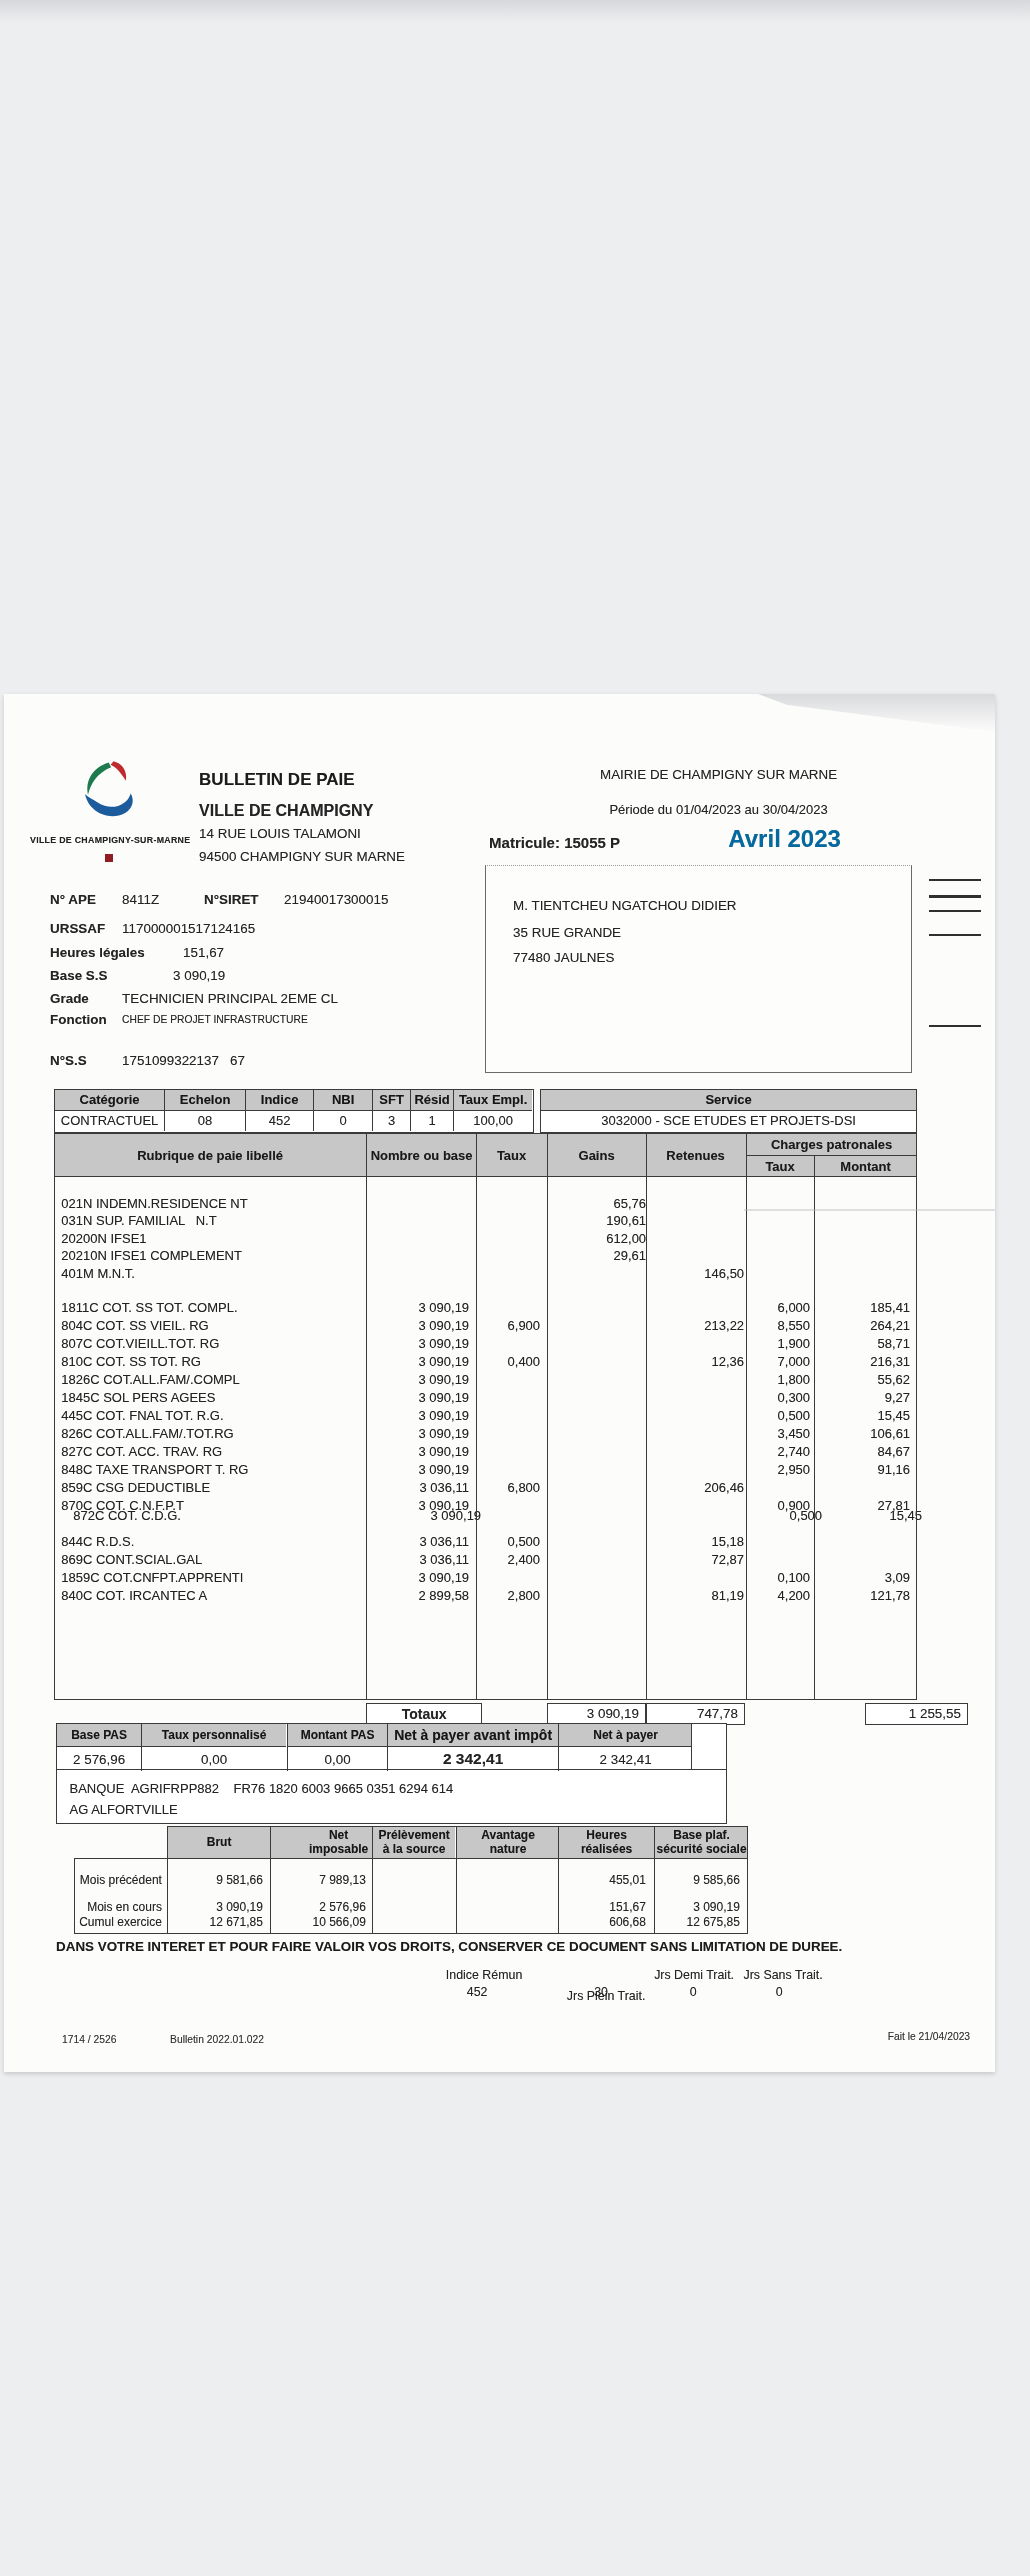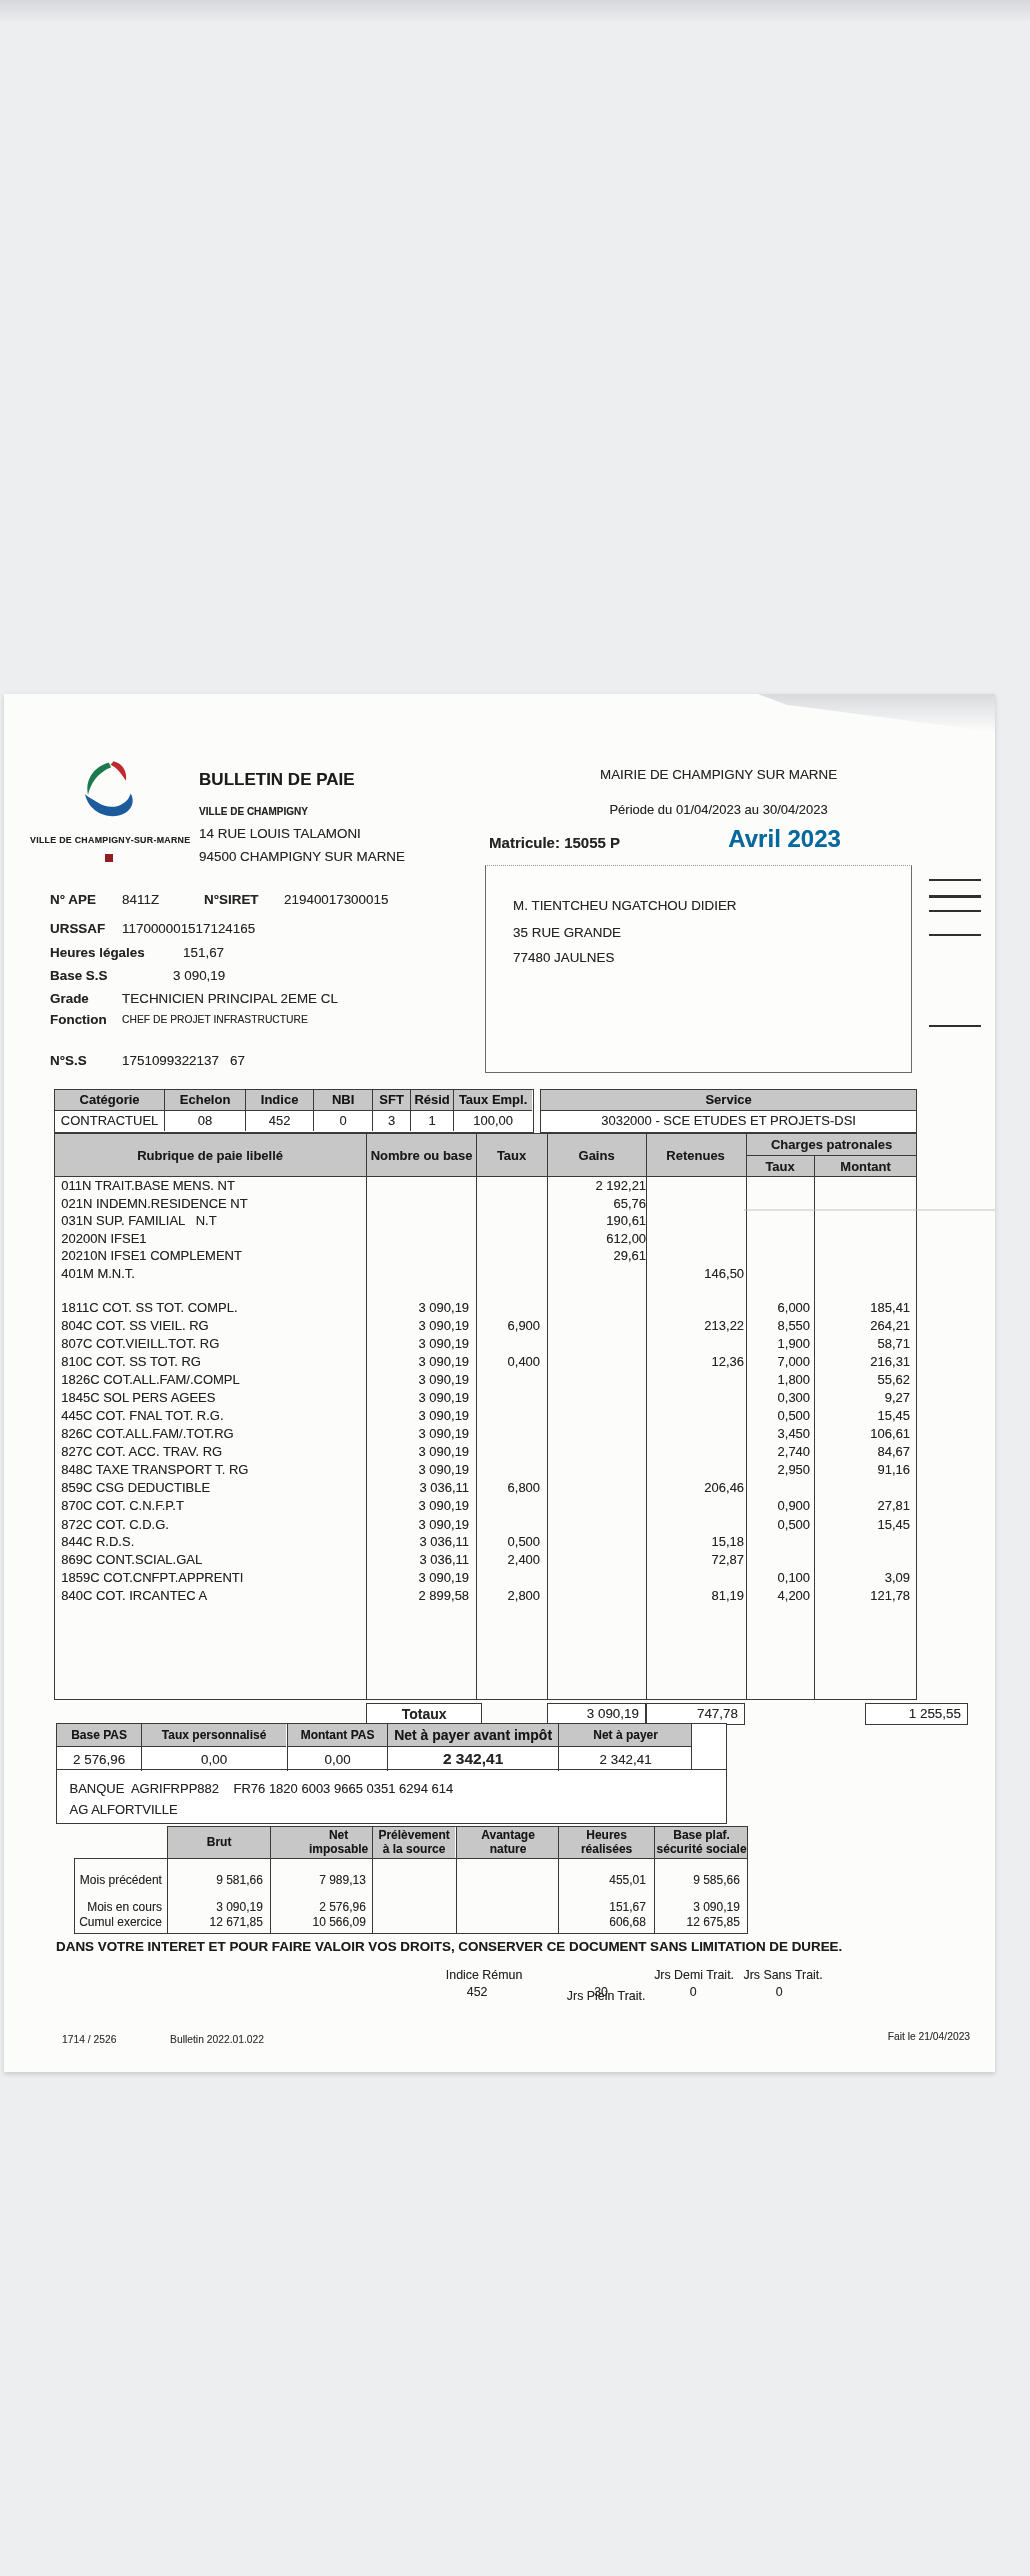--- a/index.html
+++ b/index.html
@@ -14,21 +14,21 @@
   .scan-corner{position:absolute;top:0;right:0;width:237px;height:38px;
     background:linear-gradient(to bottom,#d9dadd,rgba(217,218,221,0));
     clip-path:polygon(0 0,100% 0,100% 100%,12% 28%);}
   .b{font-weight:bold;}
   .ctr{display:flex;align-items:center;justify-content:center;text-align:center;}
   .lft{display:flex;align-items:center;justify-content:flex-start;}
   .rgt{display:flex;align-items:center;justify-content:flex-end;text-align:right;}
   .pre{white-space:pre;}
   
   .t-title{font-size:17px;font-weight:bold;color:#1c1c1c;}
-  .t-co{font-size:10px;font-weight:bold;}
+  .t-co{font-size:16px;font-weight:bold;}
   .t-line{font-size:13.4px;}
   .t-small{font-size:13px;}
   .logo-caption{font-size:8.8px;letter-spacing:0.3px;color:#222;font-weight:600;}
   .month{font-size:24px;font-weight:bold;color:#0369a1;}
   .matricule{font-size:15px;font-weight:bold;}
   .addr-box{position:absolute;left:481px;top:171px;width:425px;height:206px;
     border:1px solid #6a6a6a;border-top:1px dotted #9a9a9a;background:#fdfdfc;}
   .scan-mark{position:absolute;background:#2f2f2f;}
   .scan-streak{position:absolute;background:rgba(175,176,182,.38);}
   
@@ -149,24 +149,20 @@
       <div class="grayband" style="left:0;top:0;width:863px;height:44px;"></div>
       <div class="pt-headlabel" style="left:0;top:0;width:312px;height:44px;">Rubrique de paie libellé</div>
       <div class="pt-headlabel" style="left:312px;top:0;width:111px;height:44px;">Nombre ou base</div>
       <div class="pt-headlabel" style="left:422px;top:0;width:71px;height:44px;">Taux</div>
       <div class="pt-headlabel" style="left:493px;top:0;width:99px;height:44px;">Gains</div>
       <div class="pt-headlabel" style="left:592px;top:0;width:99px;height:44px;">Retenues</div>
       <div class="pt-headlabel" style="left:692px;top:0;width:171px;height:23px;">Charges patronales</div>
       <div class="pt-headlabel" style="left:692px;top:23px;width:68px;height:21.6px;">Taux</div>
       <div class="pt-headlabel" style="left:760px;top:23px;width:103px;height:21.6px;">Montant</div>
       <div class="abs" style="left:0;top:0;width:863px;height:594px;">
-          <div class="prow" style="top: 44px; height: 17.5px;">
-            <span class="pc pc-label">011N TRAIT.BASE MENS. NT</span>
-            <span class="pc pc-gains">2 192,21</span>
-          </div>
           <div class="prow" style="top: 62px; height: 17.5px;">
             <span class="pc pc-label">021N INDEMN.RESIDENCE NT</span>
             <span class="pc pc-gains">65,76</span>
           </div>
           <div class="prow" style="top: 79px; height: 17.5px;">
             <span class="pc pc-label">031N SUP. FAMILIAL   N.T</span>
             <span class="pc pc-gains">190,61</span>
           </div>
           <div class="prow" style="top: 97px; height: 17.5px;">
             <span class="pc pc-label">20200N IFSE1</span>
@@ -249,21 +245,21 @@
             <span class="pc pc-base">3 036,11</span>
             <span class="pc pc-taux">6,800</span>
             <span class="pc pc-ret">206,46</span>
           </div>
           <div class="prow" style="top: 363px; height: 18px;">
             <span class="pc pc-label">870C COT. C.N.F.P.T</span>
             <span class="pc pc-base">3 090,19</span>
             <span class="pc pc-ptaux">0,900</span>
             <span class="pc pc-pmont">27,81</span>
           </div>
-          <div class="prow" style="top: 382px; height: 18px;">
+          <div class="prow" style="top: 373px; height: 18px; margin-left: 12px;">
             <span class="pc pc-label">872C COT. C.D.G.</span>
             <span class="pc pc-base">3 090,19</span>
             <span class="pc pc-ptaux">0,500</span>
             <span class="pc pc-pmont">15,45</span>
           </div>
           <div class="prow" style="top: 399px; height: 18px;">
             <span class="pc pc-label">844C R.D.S.</span>
             <span class="pc pc-base">3 036,11</span>
             <span class="pc pc-taux">0,500</span>
             <span class="pc pc-ret">15,18</span>

